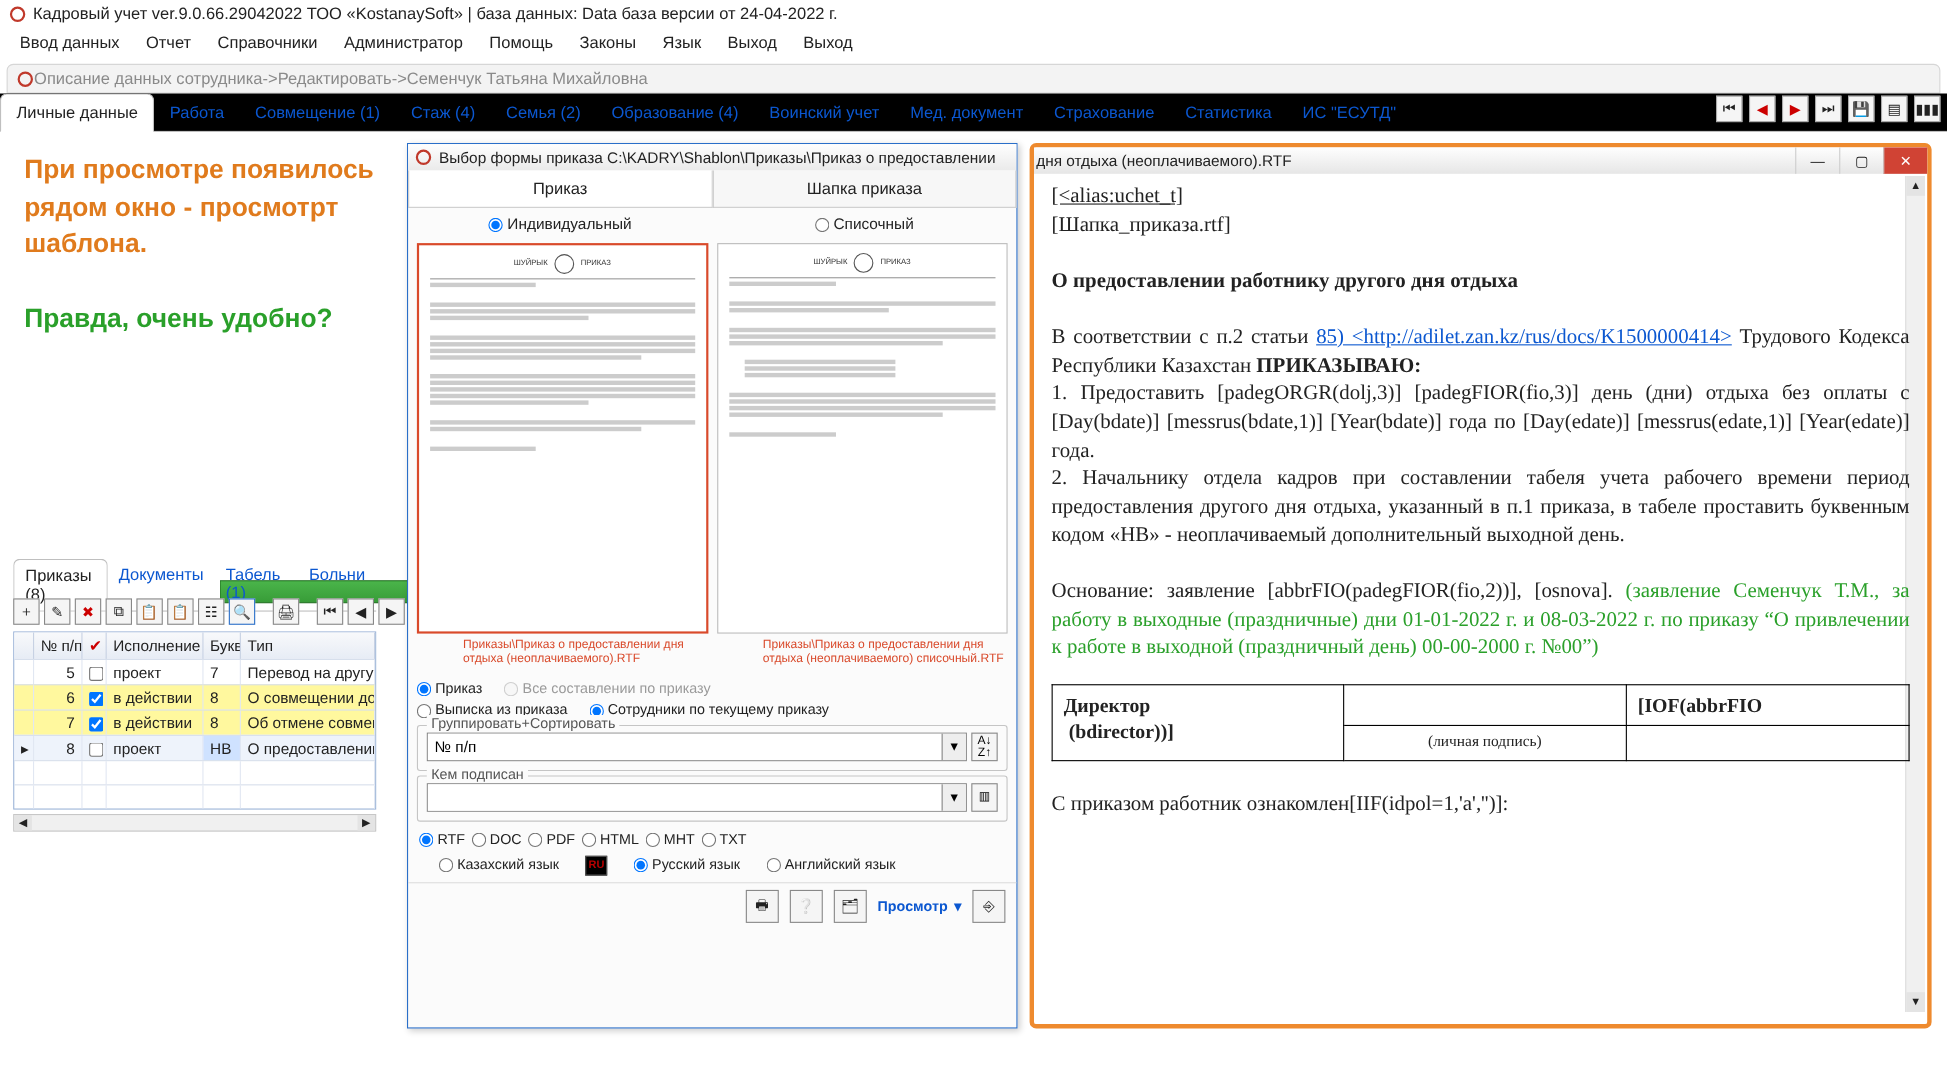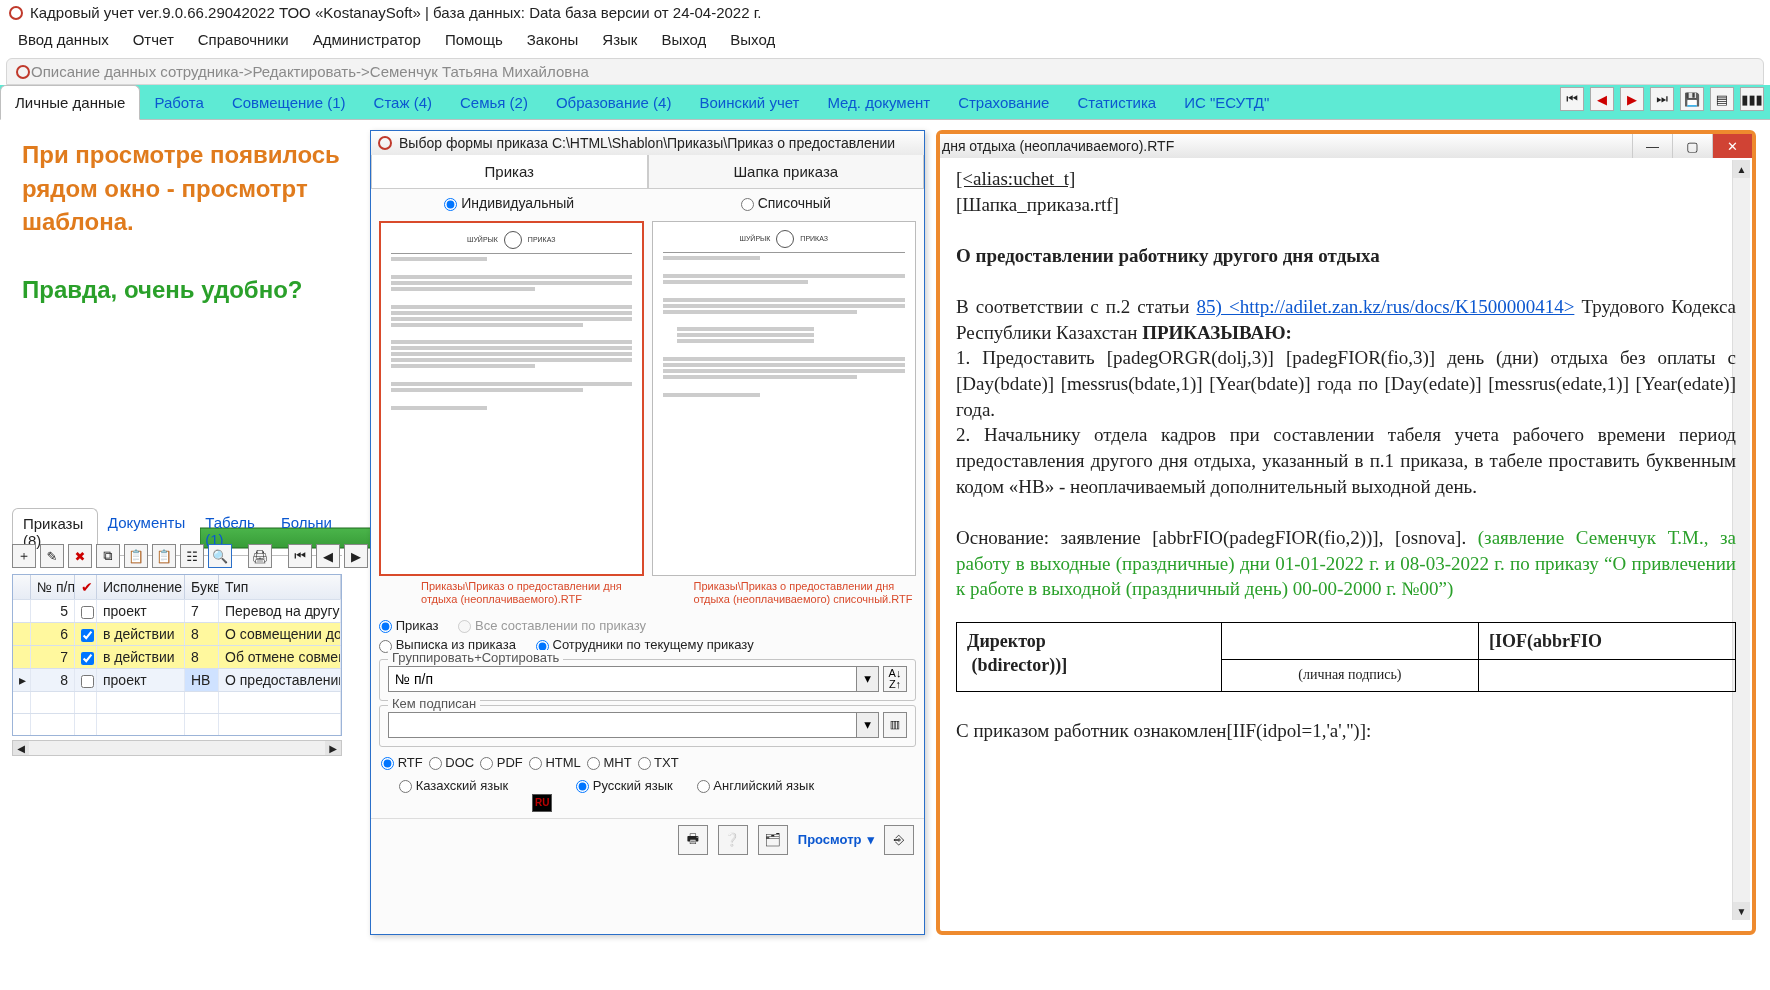--- a/index.html
+++ b/index.html
@@ -2,21 +2,21 @@
 <html><head>
 <meta charset="utf-8">
 <style>
   *{box-sizing:border-box;margin:0;padding:0;}
   body{font-family:"Segoe UI",Tahoma,sans-serif;font-size:13px;background:#fff;color:#222;width:1770px;height:990px;overflow:hidden;}
   .titlebar{display:flex;align-items:center;gap:6px;padding:4px 8px;font-size:15px;}
   .titlebar svg{width:16px;height:16px;}
   .menubar{display:flex;gap:0;padding:2px 6px;font-size:15px;}
   .menubar span{padding:4px 12px;cursor:default;}
   .childbar{display:flex;align-items:center;gap:0;background:#f3f3f3;border:1px solid #d6d6d6;border-radius:6px 6px 0 0;margin:4px 6px 0 6px;padding:4px 8px;color:#8a8a8a;font-size:15px;}
-  .tabstrip{display:flex;align-items:center;border-bottom:1px solid #bfbfbf;background:#5eead4;position:relative;}
+  .tabstrip{display:flex;align-items:center;border-bottom:1px solid #bfbfbf;background:#000000;position:relative;}
   .tabstrip .tab{padding:8px 14px;color:#0b57d0;cursor:default;font-size:15px;}
   .tabstrip .tab.active{color:#222;border:1px solid #bfbfbf;border-bottom:1px solid #fff;border-radius:6px 6px 0 0;margin-bottom:-1px;background:#fff;}
   .right-icons{position:absolute;right:6px;top:2px;display:flex;gap:6px;align-items:center;}
   .ri-btn{width:24px;height:24px;border:1px solid #aaa;background:#f5f5f5;display:flex;align-items:center;justify-content:center;font-size:13px;}
   .workspace{position:relative;height:860px;}
   .annotation{position:absolute;left:22px;top:18px;width:330px;font-family:Verdana,sans-serif;font-weight:700;font-size:24px;line-height:1.4;}
   .annotation .p1{color:#e07b1d;}
   .annotation .p2{color:#2aa02a;margin-top:34px;}
   .arrow{position:absolute;left:200px;top:390px;}
   .subtabs{position:absolute;left:12px;top:388px;display:flex;border-bottom:1px solid #bfbfbf;width:330px;}
@@ -53,21 +53,21 @@
   .dlg-group{margin:2px 8px;}
   .dlg-row{display:flex;gap:20px;align-items:center;padding:2px 0;}
   .groupbox{border:1px solid #c5c5c5;border-radius:3px;margin:4px 8px;padding:6px 8px 8px;position:relative;}
   .groupbox>.legend{position:absolute;top:-10px;left:8px;background:#fbfbfb;padding:0 4px;font-size:13px;color:#555;}
   .combo{display:flex;border:1px solid #888;background:#fff;height:26px;}
   .combo input{flex:1;border:none;padding:0 6px;font-size:14px;}
   .combo button{width:22px;border:none;border-left:1px solid #888;background:#eee;}
   .sortbtn{width:24px;height:26px;border:1px solid #888;background:#f5f5f5;margin-left:4px;font-size:11px;line-height:1;}
   .fmt-row{display:flex;gap:6px;align-items:center;padding:4px 10px;}
   .lang-row{display:flex;gap:24px;padding:4px 10px;margin-left:18px;}
-  .ru-badge{display:inline-flex;align-items:center;justify-content:center;width:20px;height:18px;border:1px solid #555;font-size:10px;font-weight:700;color:#b00;background:#000000;margin-top:16px;}
+  .ru-badge{display:inline-flex;align-items:center;justify-content:center;width:20px;height:18px;border:1px solid #555;font-size:10px;font-weight:700;color:#b00;background:#000000;}
   .dlg-footer{display:flex;align-items:center;gap:10px;padding:6px 10px;border-top:1px solid #ddd;margin-top:2px;}
   .dlg-footer .spacer{flex:1;}
   .icon-btn{width:30px;height:30px;border:1px solid #888;background:#f5f5f5;display:flex;align-items:center;justify-content:center;}
   .dlg-footer .preview-btn{display:flex;align-items:center;gap:6px;font-weight:700;color:#0b57d0;}
   .dlg-footer .exit{margin-left:auto;}
   
   .pvpane{position:absolute;left:936px;top:10px;width:820px;height:805px;border:4px solid #ee8a2e;border-radius:6px;background:#fff;}
   .pv-titlebar{display:flex;background:linear-gradient(#fefefe,#e6e6e6);}
   .pv-titlebar .t{flex:1;white-space:nowrap;overflow:hidden;padding:4px 2px;font-size:14px;}
   .winbtns{display:flex;}
@@ -249,21 +249,21 @@
     <div class="arrow-btn">◀</div>
     <div style="flex:1"></div>
     <div class="arrow-btn">▶</div>
   </div>
 
   <div class="dialog">
     <div class="dlg-title">
       <svg width="16" height="16" viewBox="0 0 16 16">
           <circle cx="8" cy="8" r="6" fill="none" stroke="#c0392b" stroke-width="2"></circle>
         </svg>
-      <span style="margin-left:6px">Выбор формы приказа C:\HTML\Shablon\Приказы\Приказ о предоставлении</span>
+      <span style="margin-left:6px">Выбор формы приказа C:\KADRY\Shablon\Приказы\Приказ о предоставлении</span>
     </div>
     <div class="dlg-tabs">
       <div style="background:#fff">Приказ</div>
       <div>Шапка приказа</div>
     </div>
     <div class="dlg-radios">
       <label><input type="radio" name="t1" checked="" style=""> <span>Индивидуальный</span></label>
       <label><input type="radio" name="t1" style=""> <span>Списочный</span></label>
     </div>
     <div class="previews">

